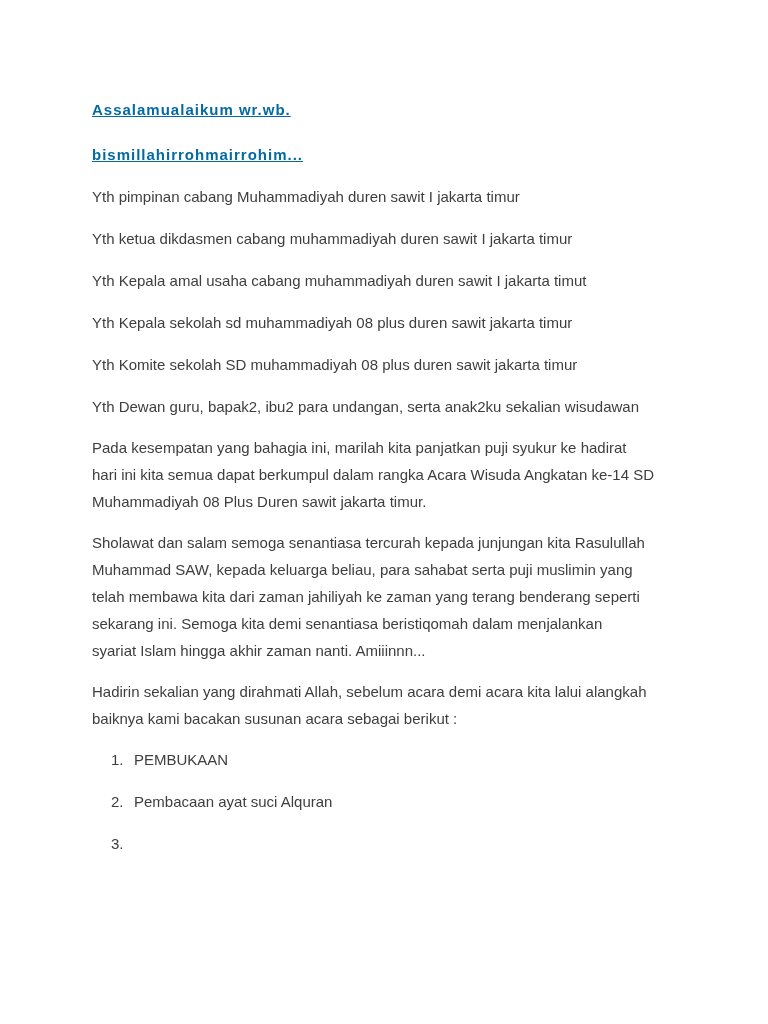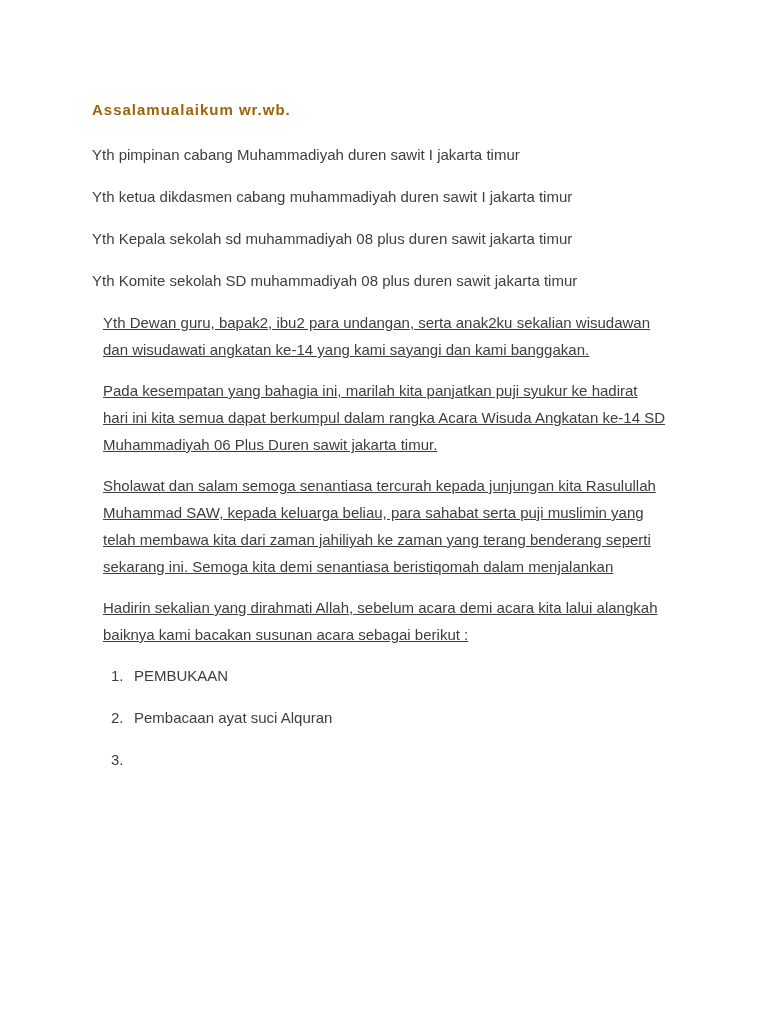--- a/index.html
+++ b/index.html
@@ -14,35 +14,35 @@
     box-sizing: border-box;
     background: #ffffff;
     padding: 96px 92px 0 92px;
     font-family: "Liberation Sans", sans-serif;
     font-size: 15px;
     color: #3e3e3e;
     overflow: hidden;
   }
   .heading {
     font-weight: bold;
-    color: #a16207;
+    color: #0369a1;
     letter-spacing: 1px;
     line-height: 27px;
+    text-decoration: underline;
   }
   .salutation { margin: 0 0 18px 0; }
   .basmalah   { margin: 0 0 15px 0; }
   .greeting {
     margin: 8px 0 15px 0;
     line-height: 27px;
     white-space: nowrap;
   }
   .para {
-    margin: 0 0 14px 11px;
+    margin: 0 0 14px 0;
     line-height: 27px;
-    text-decoration: underline;
   }
   .text-line {
     display: block;
     white-space: nowrap;
   }
   .agenda {
     margin: 8px 0 0 19px;
   }
   .agenda-item {
     display: flex;
@@ -59,42 +59,44 @@
     flex: 0 0 auto;
   }
 </style>
 </head>
 <body>
 
 <div class="page">
 
   <p class="heading salutation">Assalamualaikum wr.wb.</p>
 
+  <p class="heading basmalah">bismillahirrohmairrohim...</p>
 
   <p class="greeting">Yth pimpinan cabang Muhammadiyah duren sawit I jakarta timur</p>
   <p class="greeting">Yth ketua dikdasmen cabang muhammadiyah duren sawit I jakarta timur</p>
+  <p class="greeting">Yth Kepala amal usaha cabang muhammadiyah duren sawit I jakarta timut</p>
   <p class="greeting">Yth Kepala sekolah sd muhammadiyah 08 plus duren sawit jakarta timur</p>
   <p class="greeting">Yth Komite sekolah SD muhammadiyah 08 plus duren sawit jakarta timur</p>
 
   <div class="para">
     <span class="text-line">Yth Dewan guru, bapak2, ibu2 para undangan, serta anak2ku sekalian wisudawan</span>
-    <span class="text-line">dan wisudawati angkatan ke-14 yang kami sayangi dan kami banggakan.</span>
   </div>
 
   <div class="para">
     <span class="text-line">Pada kesempatan yang bahagia ini, marilah kita panjatkan puji syukur ke hadirat</span>
     <span class="text-line">hari ini kita semua dapat berkumpul dalam rangka Acara Wisuda Angkatan ke-14 SD</span>
-    <span class="text-line">Muhammadiyah 06 Plus Duren sawit jakarta timur.</span>
+    <span class="text-line">Muhammadiyah 08 Plus Duren sawit jakarta timur.</span>
   </div>
 
   <div class="para">
     <span class="text-line">Sholawat dan salam semoga senantiasa tercurah kepada junjungan kita Rasulullah</span>
     <span class="text-line">Muhammad SAW, kepada keluarga beliau, para sahabat serta puji muslimin yang</span>
     <span class="text-line">telah membawa kita dari zaman jahiliyah ke zaman yang terang benderang seperti</span>
     <span class="text-line">sekarang ini. Semoga kita demi senantiasa beristiqomah dalam menjalankan</span>
+    <span class="text-line">syariat Islam hingga akhir zaman nanti. Amiiinnn...</span>
   </div>
 
   <div class="para">
     <span class="text-line">Hadirin sekalian yang dirahmati Allah, sebelum acara demi acara kita lalui alangkah</span>
     <span class="text-line">baiknya kami bacakan susunan acara sebagai berikut :</span>
   </div>
 
   <div class="agenda">
     <div class="agenda-item">
       <span class="agenda-num">1.</span>

